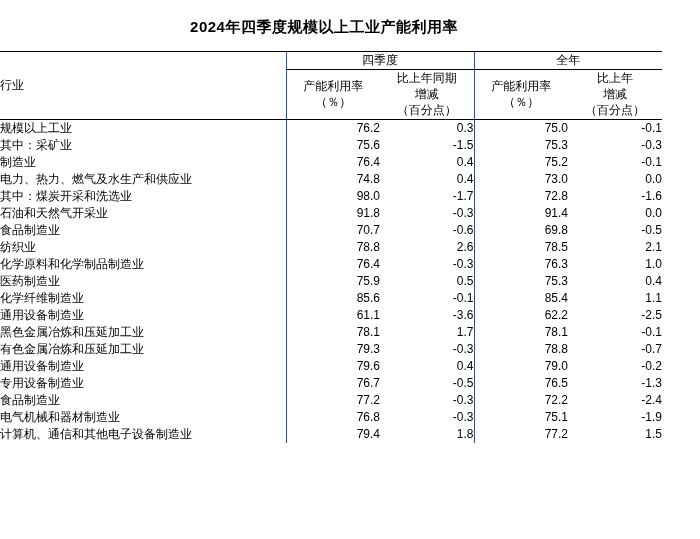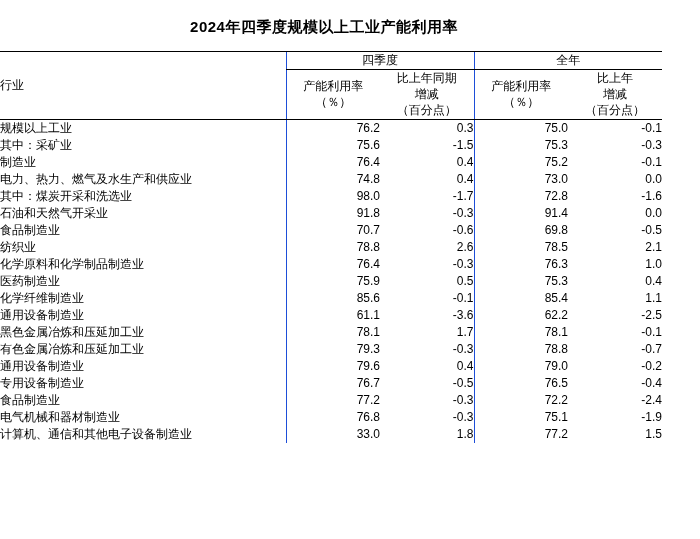--- a/index.html
+++ b/index.html
@@ -231,39 +231,39 @@
           <td class="num sep-v">79.6</td>
           <td class="num">0.4</td>
           <td class="num sep-v">79.0</td>
           <td class="num">-0.2</td>
         </tr>
         <tr>
           <td class="name indent2">专用设备制造业</td>
           <td class="num sep-v">76.7</td>
           <td class="num">-0.5</td>
           <td class="num sep-v">76.5</td>
-          <td class="num">-0.4</td>
+          <td class="num">-1.3</td>
         </tr>
         <tr>
           <td class="name indent2">食品制造业</td>
           <td class="num sep-v">77.2</td>
           <td class="num">-0.3</td>
           <td class="num sep-v">72.2</td>
           <td class="num">-2.4</td>
         </tr>
         <tr>
           <td class="name indent2">电气机械和器材制造业</td>
           <td class="num sep-v">76.8</td>
           <td class="num">-0.3</td>
           <td class="num sep-v">75.1</td>
           <td class="num">-1.9</td>
         </tr>
         <tr>
           <td class="name indent2">计算机、通信和其他电子设备制造业</td>
-          <td class="num sep-v">33.0</td>
+          <td class="num sep-v">79.4</td>
           <td class="num">1.8</td>
           <td class="num sep-v">77.2</td>
           <td class="num">1.5</td>
         </tr>
       </tbody>
   </table>
 
 </div>
 
 </body></html>

